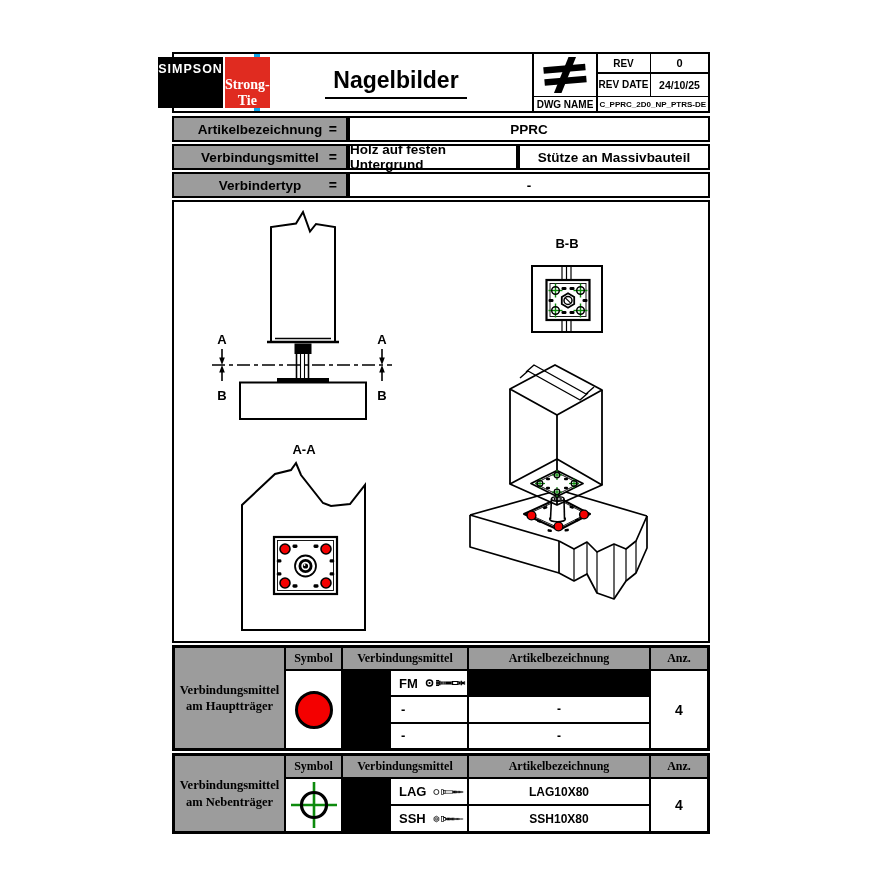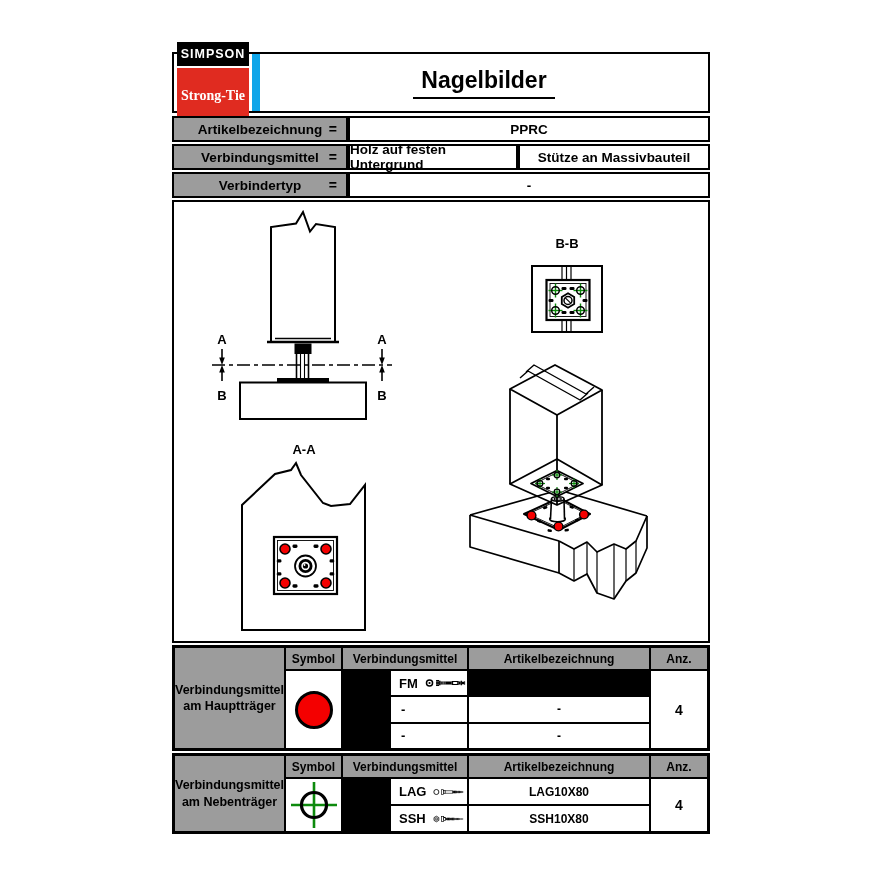--- a/index.html
+++ b/index.html
@@ -2,22 +2,22 @@
 <html><head>
 <meta charset="utf-8">
 <style>
   html,body{margin:0;padding:0;background:#fff;}
   #canvas{position:relative;width:880px;height:880px;background:#fff;
           font-family:"Liberation Sans",sans-serif;color:#000;overflow:hidden;}
 
   
   .header{position:absolute;left:172px;top:52px;width:538px;height:61px;
           border:2.5px solid #000;box-sizing:border-box;display:flex;background:#fff;}
-  .logo-cell{width:86px;border-right:8px solid #0ea5e9;box-sizing:border-box;
-             display:flex;flex-direction:column;justify-content:center;gap:2px;padding:3px 3px;}
+  .logo-cell{width:86px;border-right:6px solid #0ea5e9;box-sizing:border-box;
+             display:flex;flex-direction:row;justify-content:center;gap:2px;padding:3px 3px;}
   .logo-black{background:#000;color:#fff;font-weight:bold;font-size:12.5px;
               letter-spacing:1px;text-align:center;padding:5px 0;}
   .logo-red{background:#e02b20;color:#fff;font-weight:bold;font-size:14px;
             font-family:"Liberation Serif",serif;text-align:center;padding:20px 0;}
   .title-cell{flex:1;display:flex;align-items:center;justify-content:center;}
   .title{font-size:23px;font-weight:bold;border-bottom:2.5px solid #000;padding:0 8px 3px;}
   .rev-cell{width:176px;border-left:2px solid #000;box-sizing:border-box;display:grid;
             grid-template-columns:62px 52px 1fr;grid-template-rows:18px 22px 1fr;
             background:#000;gap:1.5px;}
   .rc{background:#fff;display:flex;align-items:center;justify-content:center;
@@ -43,41 +43,58 @@
 
   
   .ftable{position:absolute;left:172px;width:538px;display:grid;background:#000;
           gap:2px;border:3px solid #000;box-sizing:border-box;}
   #t1{top:645px;height:106px;grid-template-columns:109px 55px 124px 180px 1fr;
       grid-template-rows:21px 1fr 1fr 1fr;}
   #t2{top:753px;height:81px;grid-template-columns:109px 55px 124px 180px 1fr;
       grid-template-rows:21px 1fr 1fr;}
   .cell{background:#fff;display:flex;align-items:center;justify-content:center;
         font-weight:bold;font-size:12px;box-sizing:border-box;}
-  .gray{background:#9c9c9c;}
+  .gray{background:#9c9c9c;font-family:Liberation Serif, serif;}
   .rowlabel{text-align:center;line-height:1.3;padding:0 8px;font-size:12.5px;}
   .span-rows-t1{grid-row:2/5;}
   .span-rows-t2{grid-row:2/4;}
   .vm-cell{justify-content:flex-start;padding-left:8px;gap:7px;font-size:13px;margin-left:48px;}
   .dash-left{justify-content:flex-start;padding-left:10px;}
   .red-circle{width:32px;height:32px;border-radius:50%;background:#f40000;border:3px solid #000;}
   .anz{font-size:14px;}
 </style>
 </head>
 <body>
 
 <div id="canvas">
 
   <div class="header">
     <div class="logo-cell">
       <div class="logo-black">SIMPSON</div>
       <div class="logo-red">Strong-Tie</div>
     </div>
     <div class="title-cell">
       <span class="title">Nagelbilder</span>
+    </div>
+    <div class="rev-cell">
+      <div class="rc rc-neq">
+        <svg width="52" height="36" viewBox="0 0 52 36">
+          <g transform="rotate(-5 26 18)">
+            <rect x="5" y="8.5" width="42" height="6.5" fill="#000"></rect>
+            <rect x="5" y="20.5" width="42" height="6.5" fill="#000"></rect>
+          </g>
+          <rect x="22.5" y="-4" width="7" height="44" fill="#000" transform="rotate(22 26 18)"></rect>
+        </svg>
+      </div>
+      <div class="rc">REV</div>
+      <div class="rc" style="font-size:11px">0</div>
+      <div class="rc">REV DATE</div>
+      <div class="rc" style="font-size:10.5px">24/10/25</div>
+      <div class="rc">DWG NAME</div>
+      <div class="rc rc-dwg-val">C_PPRC_2D0_NP_PTRS-DE</div>
     </div>
   </div>
 
   <div class="info-row" style="top:116px">
     <div class="info-label">
       <span>Artikelbezeichnung</span>
       <span class="info-eq">=</span>
     </div>
     <div class="iv iv-flex">PPRC</div>
   </div>

